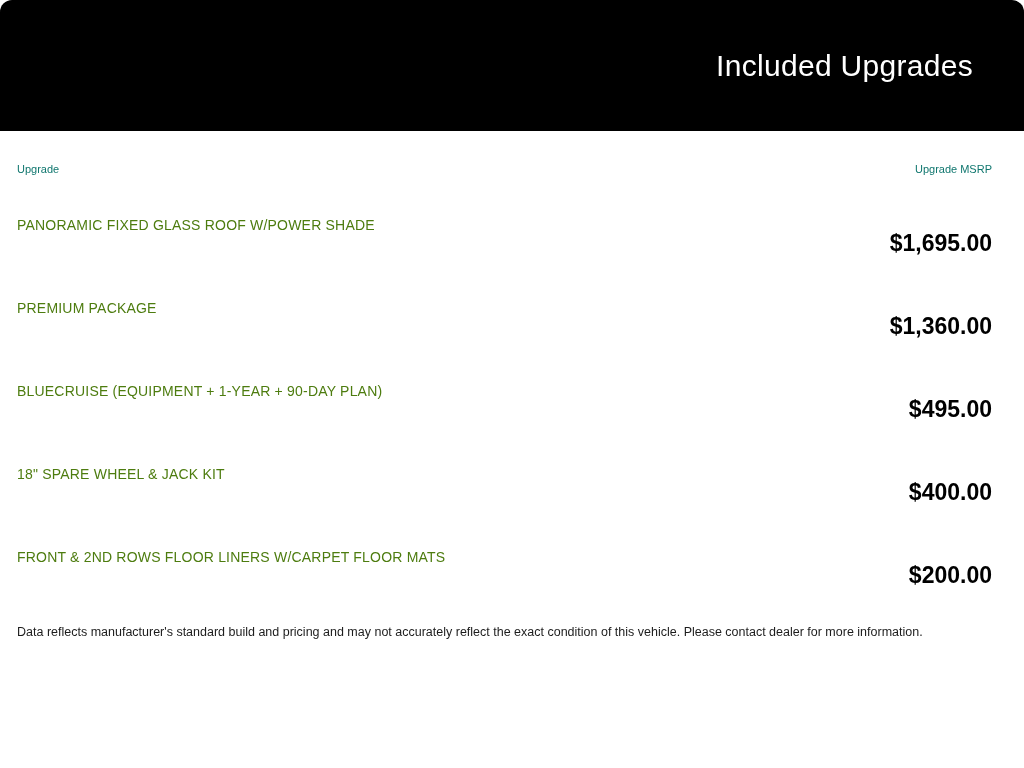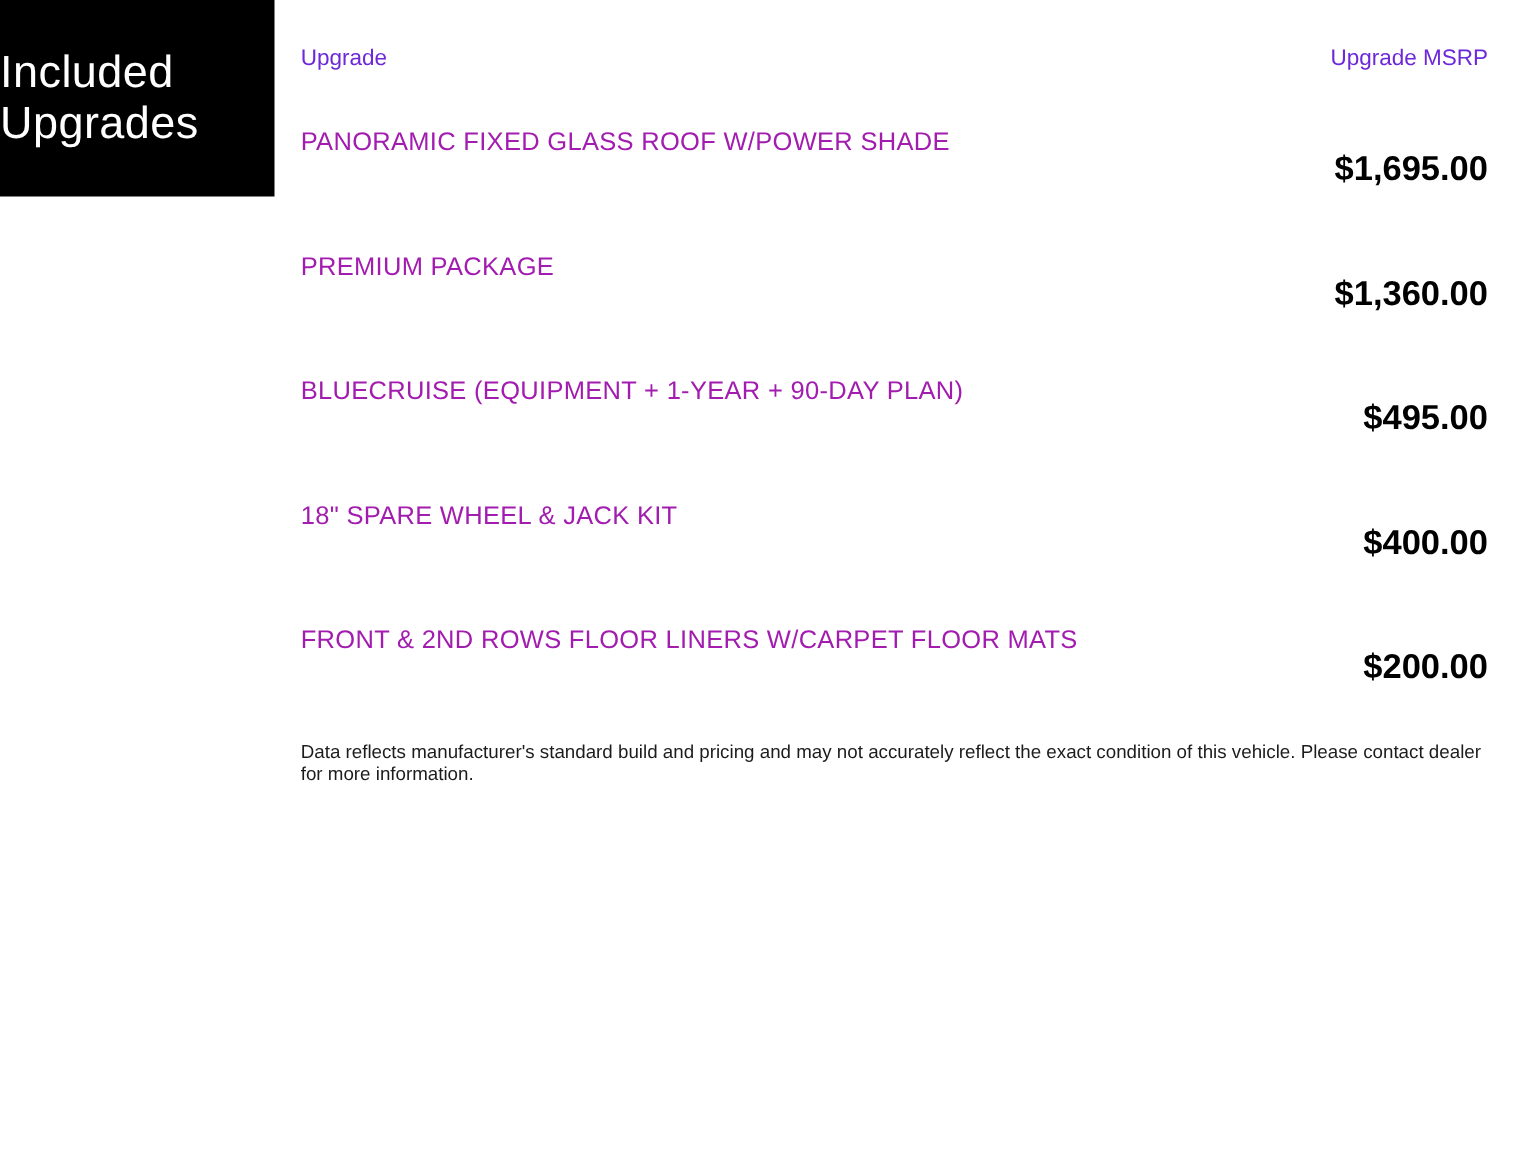--- a/index.html
+++ b/index.html
@@ -7,20 +7,22 @@
   body {
     font-family: "Liberation Sans", sans-serif;
     background: #ffffff;
   }
   .page {
     width: 1024px;
     height: 768px;
     background: #ffffff;
     overflow: hidden;
     display: flex;
+    flex-direction: column;
+    border-radius: 12px;
   }
   .hero {
     height: 131px;
     flex: 0 0 131px;
     background: #000000;
     display: flex;
     align-items: center;
     justify-content: flex-end;
     padding-right: 51px;
   }
@@ -34,36 +36,36 @@
     flex: 1;
     padding: 0 32px 0 17px;
     display: flex;
     flex-direction: column;
   }
   .col-headers {
     display: flex;
     justify-content: space-between;
     align-items: flex-end;
     margin-top: 30px;
-    color: #6d28d9;
-    font-size: 15px;
+    color: #0f766e;
+    font-size: 11px;
     line-height: 17px;
   }
   .rows {
     margin-top: 24px;
   }
   .row {
     display: flex;
     justify-content: space-between;
     min-height: 83px;
   }
   .row-name {
-    font-size: 17px;
+    font-size: 14px;
     line-height: 23px;
-    color: #a21caf;
+    color: #4d7c0f;
     max-width: 570px;
     padding-top: 12px;
     letter-spacing: 0.2px;
   }
   .row-price {
     font-size: 23px;
     font-weight: 700;
     color: #000000;
     align-self: center;
     white-space: nowrap;

